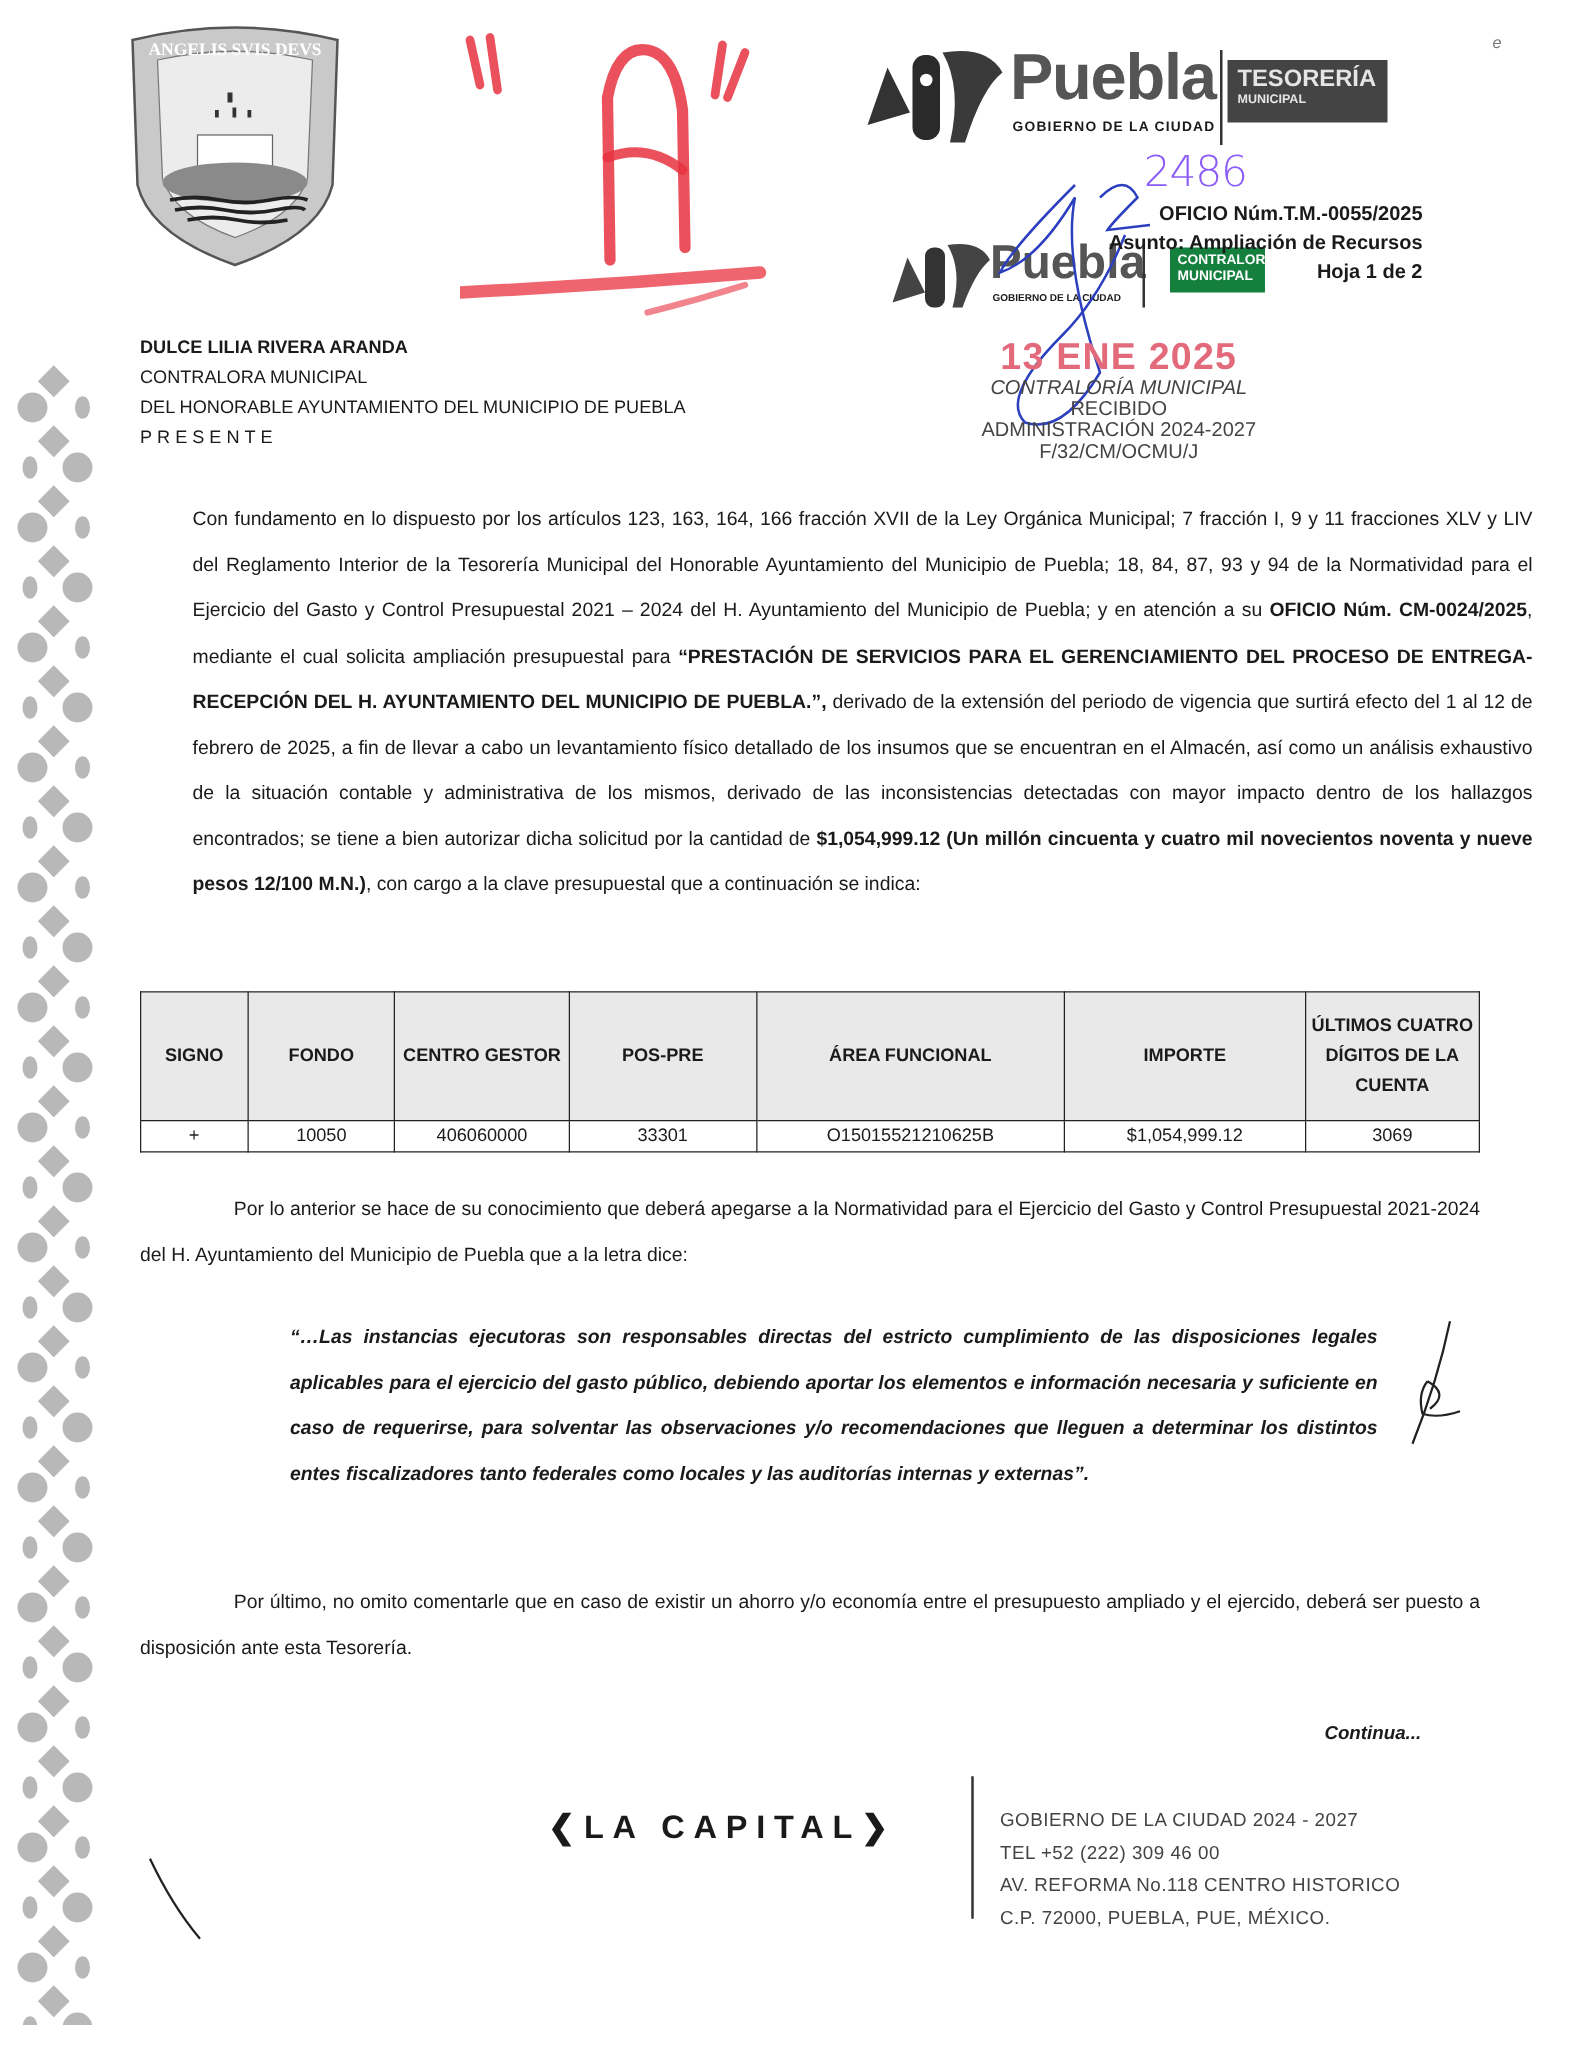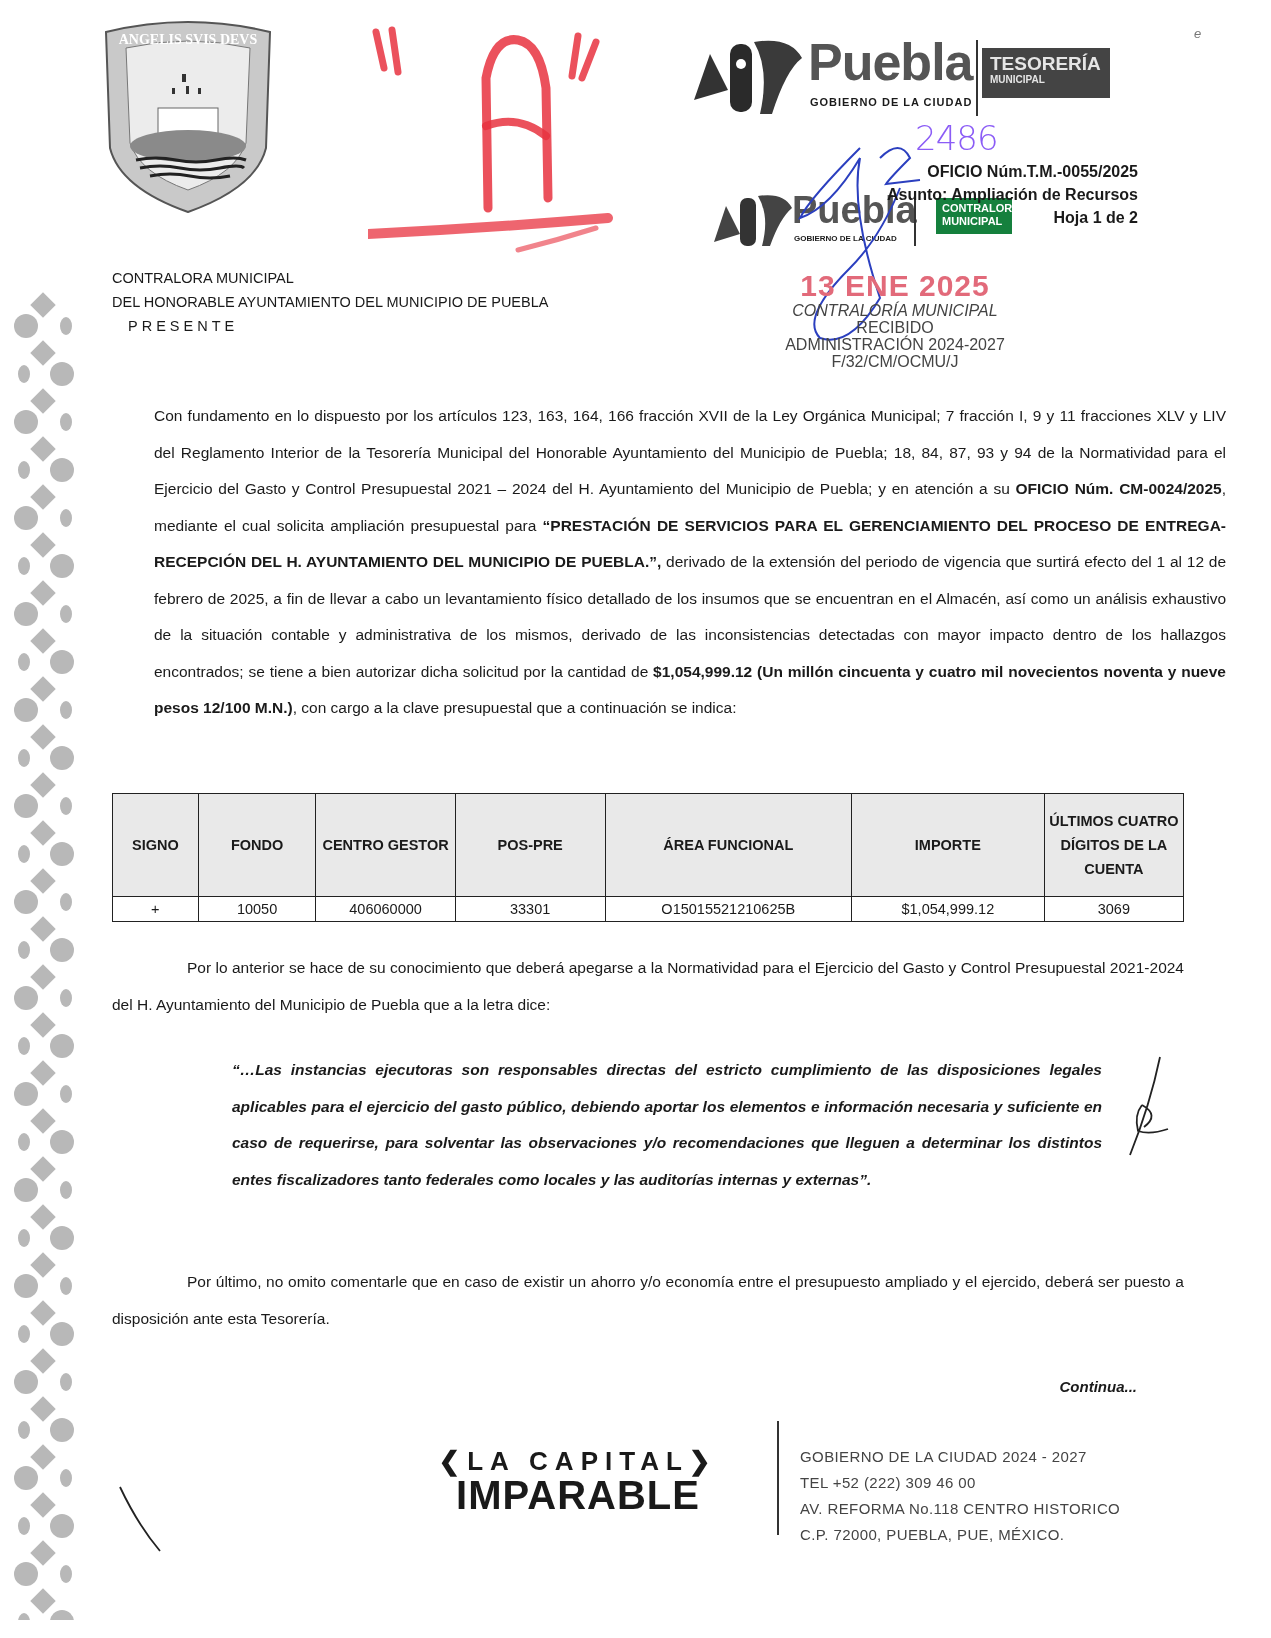--- a/index.html
+++ b/index.html
@@ -14,21 +14,21 @@
   
   .logo-tes{left:690px;top:30px;width:470px;height:90px;}
   .logo-con{left:712px;top:188px;width:360px;height:70px;}
   .oficio{right:133px;top:160px;font-weight:bold;font-size:16px;text-align:right;line-height:23px;}
   .oficio div{white-space:nowrap;}
   .stamp{left:760px;top:270px;width:270px;height:130px;text-align:center;font-family:"Liberation Sans Narrow","Liberation Sans",sans-serif;color:#555;}
   .stamp .date{color:#e26a7a;font-size:30px;font-weight:bold;letter-spacing:1px;line-height:32px;}
   .stamp .l{font-size:16px;line-height:17px;color:#444;}
   .addressee{left:112px;top:266px;font-size:14.5px;line-height:24px;}
   .addressee .name{font-weight:bold;}
-  .addressee .presente{letter-spacing:4px;margin-left:16px;}
+  .addressee .presente{letter-spacing:4px;}
   .body{left:112px;width:1072px;font-size:15.5px;line-height:36.5px;text-align:justify;}
   .p1{top:398px;margin-left:42px;}
   .table-wrap{left:112px;top:793px;width:1072px;}
   table{border-collapse:collapse;width:100%;font-size:14.5px;}
   th{background:#e9e9e9;border:1.5px solid #222;font-weight:bold;padding:2px 4px;line-height:24px;height:98px;}
   td{border:1.5px solid #222;text-align:center;height:24px;padding:0 4px;}
   .p2{top:950px;text-indent:75px;}
   .quote{left:232px;width:870px;top:1052px;font-size:15.5px;line-height:36.5px;font-weight:bold;font-style:italic;text-align:justify;}
   .p3{top:1264px;text-indent:75px;}
   .continua{right:134px;top:1378px;font-weight:bold;font-style:italic;font-size:15px;}
@@ -207,20 +207,21 @@
 
 <div class="abs stamp">
   <div class="date">13 ENE 2025</div>
   <div class="l" style="margin-top:0;font-style:italic;">CONTRALORÍA MUNICIPAL</div>
   <div class="l">RECIBIDO</div>
   <div class="l">ADMINISTRACIÓN 2024-2027</div>
   <div class="l">F/32/CM/OCMU/J</div>
 </div>
 
 <div class="abs addressee">
+  <div class="name">DULCE LILIA RIVERA ARANDA</div>
   <div>CONTRALORA MUNICIPAL</div>
   <div>DEL HONORABLE AYUNTAMIENTO DEL MUNICIPIO DE PUEBLA</div>
   <div class="presente">PRESENTE</div>
 </div>
 
 <div class="abs body p1">
   <span>Con fundamento en lo dispuesto por los artículos 123, 163, 164, 166 fracción XVII de la Ley Orgánica Municipal; 7 fracción I, 9 y 11 fracciones XLV y LIV del Reglamento Interior de la Tesorería Municipal del Honorable Ayuntamiento del Municipio de Puebla; 18, 84, 87, 93 y 94 de la Normatividad para el Ejercicio del Gasto y Control Presupuestal 2021 – 2024 del H. Ayuntamiento del Municipio de Puebla; y en atención a su </span><b>OFICIO Núm. CM-0024/2025</b><span>, mediante el cual solicita ampliación presupuestal para </span><b>“PRESTACIÓN DE SERVICIOS PARA EL GERENCIAMIENTO DEL PROCESO DE ENTREGA-RECEPCIÓN DEL H. AYUNTAMIENTO DEL MUNICIPIO DE PUEBLA.”,</b><span> derivado de la extensión del periodo de vigencia que surtirá efecto del 1 al 12 de febrero de 2025, a fin de llevar a cabo un levantamiento físico detallado de los insumos que se encuentran en el Almacén, así como un análisis exhaustivo de la situación contable y administrativa de los mismos, derivado de las inconsistencias detectadas con mayor impacto dentro de los hallazgos encontrados; se tiene a bien autorizar dicha solicitud por la cantidad de </span><b>$1,054,999.12 (Un millón cincuenta y cuatro mil novecientos noventa y nueve pesos 12/100 M.N.)</b><span>, con cargo a la clave presupuestal que a continuación se indica:</span>
 </div>
 
 <div class="abs table-wrap">
@@ -257,21 +258,20 @@
 <svg class="abs sig-mark" width="60" height="110" viewBox="0 0 60 110">
   <path d="M40 2 Q30 50 10 100 M22 50 Q14 60 18 76 Q30 80 48 74 M22 50 Q40 60 24 72" stroke="#222" stroke-width="1.8" fill="none"></path>
 </svg>
 
 <div class="abs body p3">Por último, no omito comentarle que en caso de existir un ahorro y/o economía entre el presupuesto ampliado y el ejercido, deberá ser puesto a disposición ante esta Tesorería.</div>
 
 <div class="abs continua">Continua...</div>
 
 <div class="abs footer-logo">
   <div class="t1"><span>❮</span><span>LA CAPITAL</span><span>❯</span></div>
-  <div class="t2">IMPARABLE</div>
 </div>
 <div class="abs footer-sep"></div>
 <div class="abs footer-info">
   <div>GOBIERNO DE LA CIUDAD 2024 - 2027</div>
   <div>TEL +52 (222) 309 46 00</div>
   <div>AV. REFORMA No.118 CENTRO HISTORICO</div>
   <div>C.P. 72000, PUEBLA, PUE, MÉXICO.</div>
 </div>
 
 <svg class="abs bottom-tick" width="50" height="70" viewBox="0 0 50 70">

